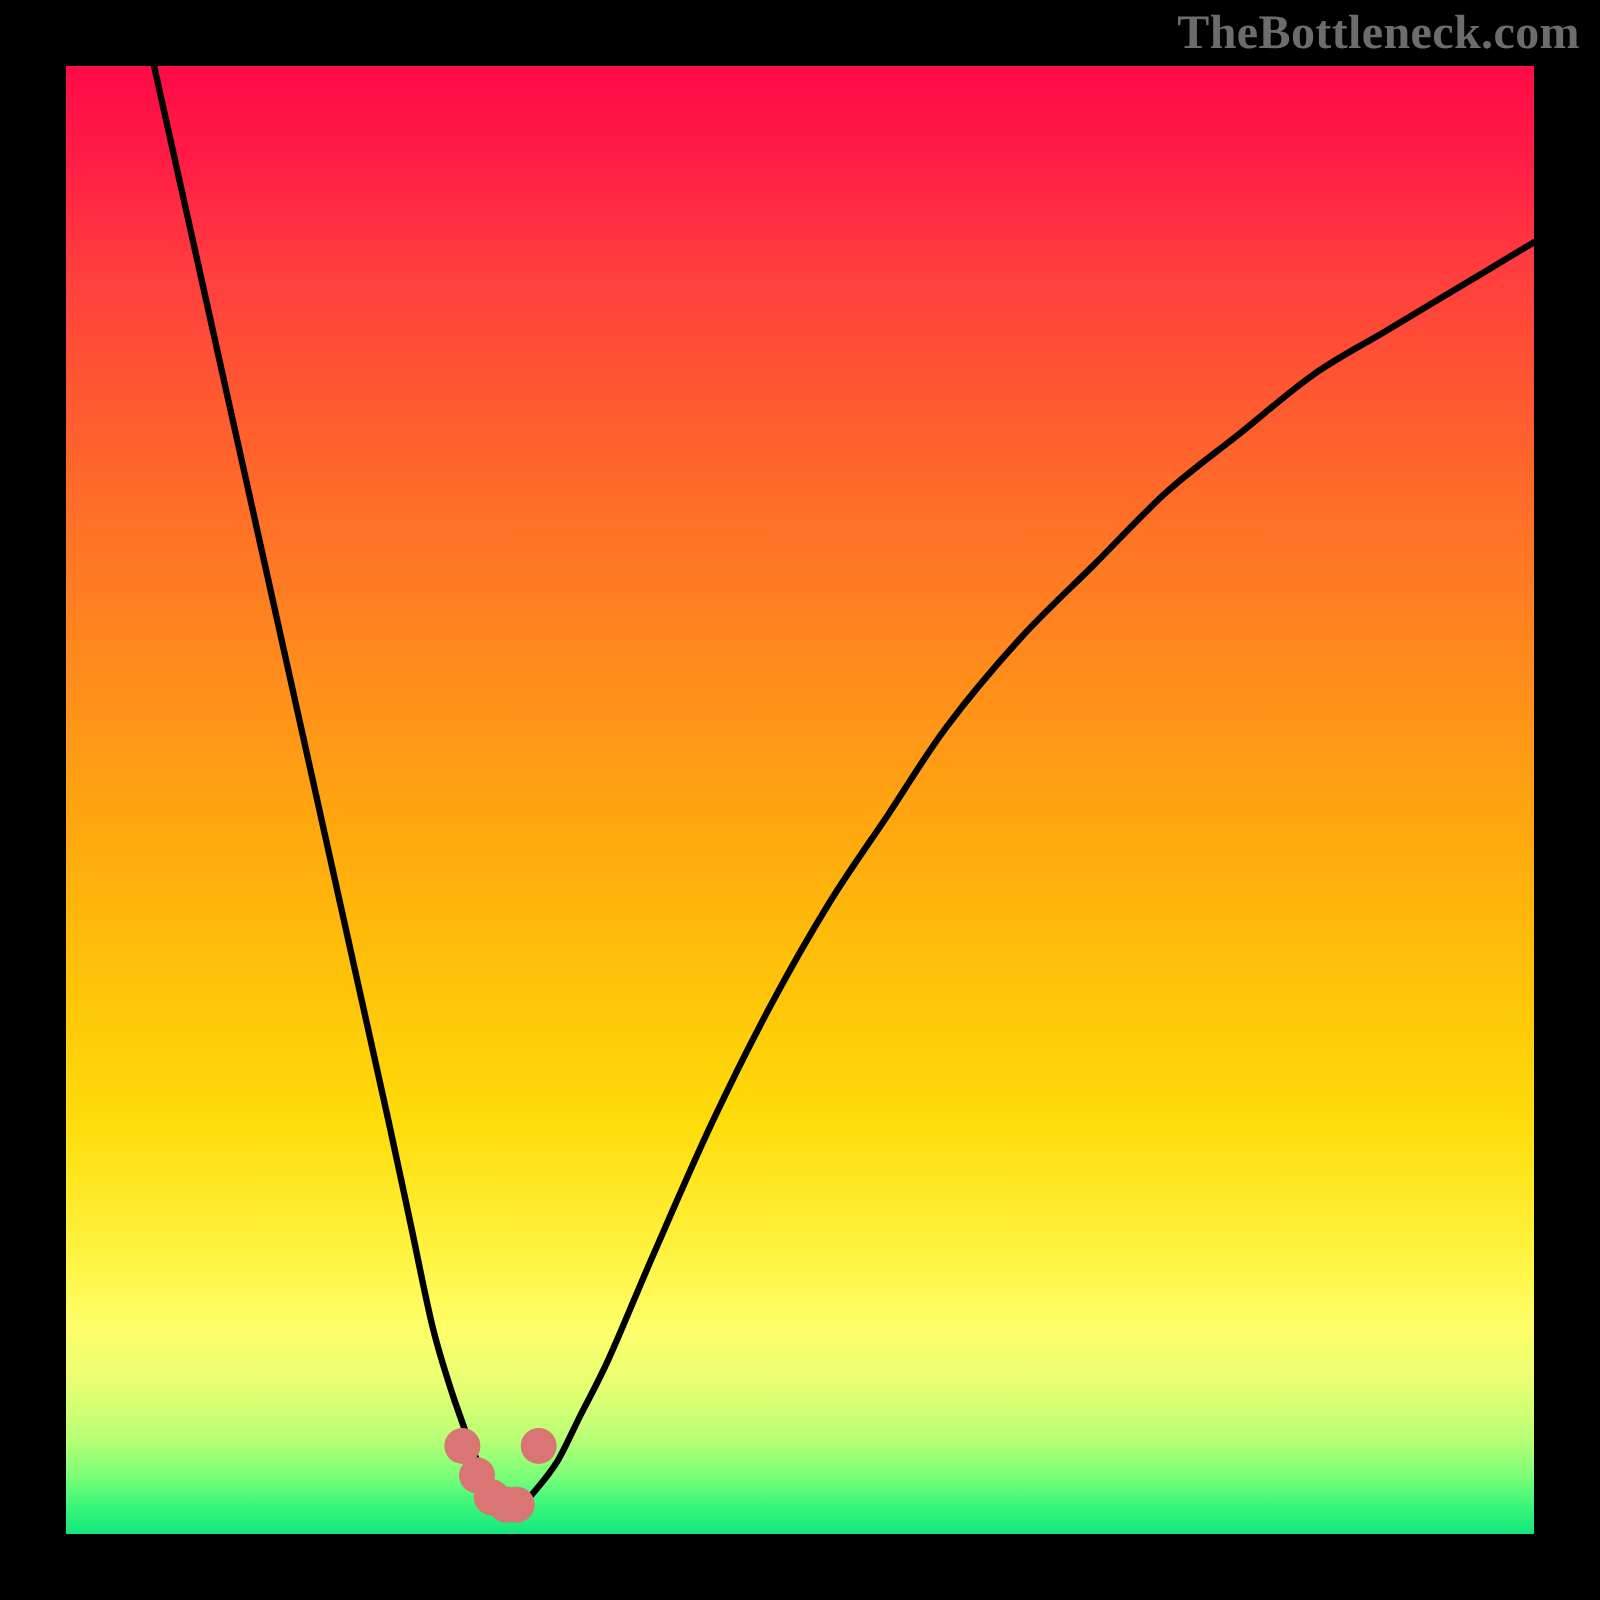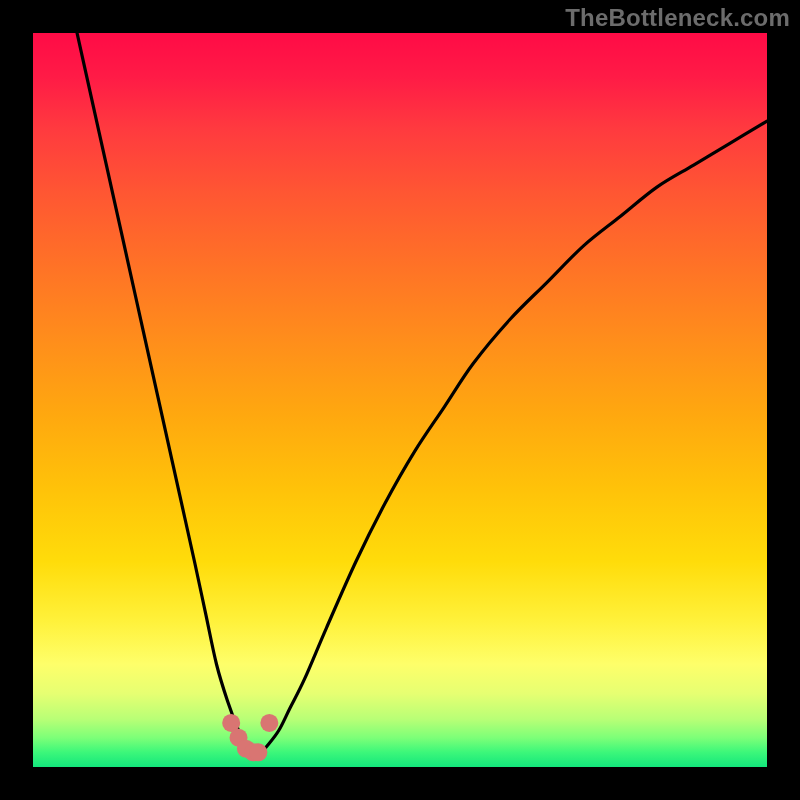--- a/index.html
+++ b/index.html
@@ -14,21 +14,21 @@
     position: relative;
     width: 800px;
     height: 800px;
     background: #000;
   }
   .watermark {
     position: absolute;
     top: 4px;
     right: 10px;
     color: #6c6c6c;
-    font-family: Liberation Sans, sans-serif;
+    font-family: Liberation Serif, serif;
     font-size: 24px;
     font-weight: 600;
     letter-spacing: 0.2px;
     z-index: 10;
   }
   .plot-area {
     position: absolute;
     left: 33px;
     top: 33px;
     width: 734px;

